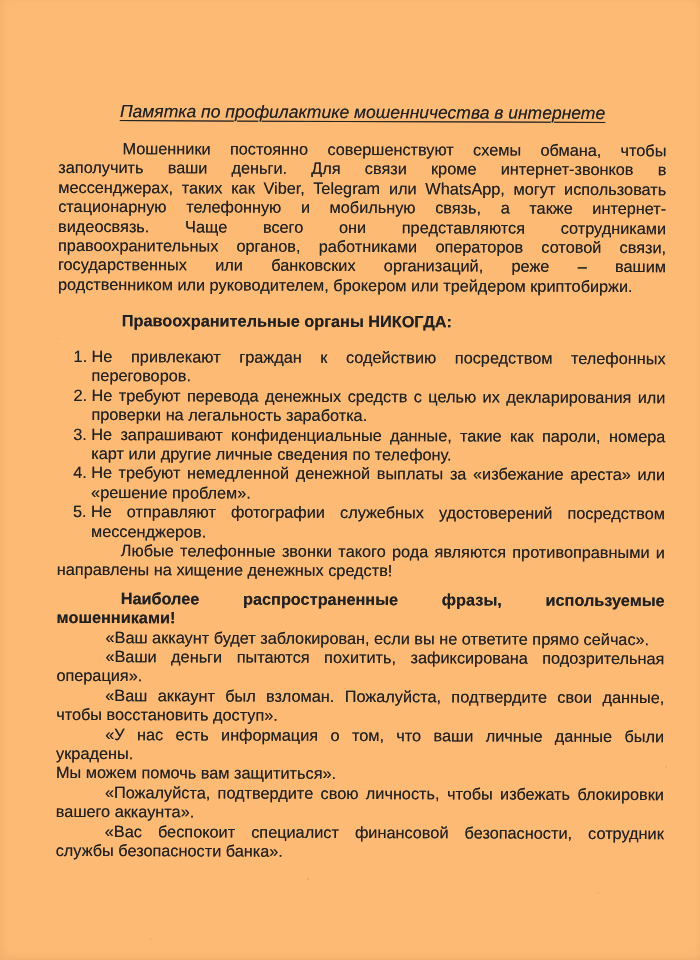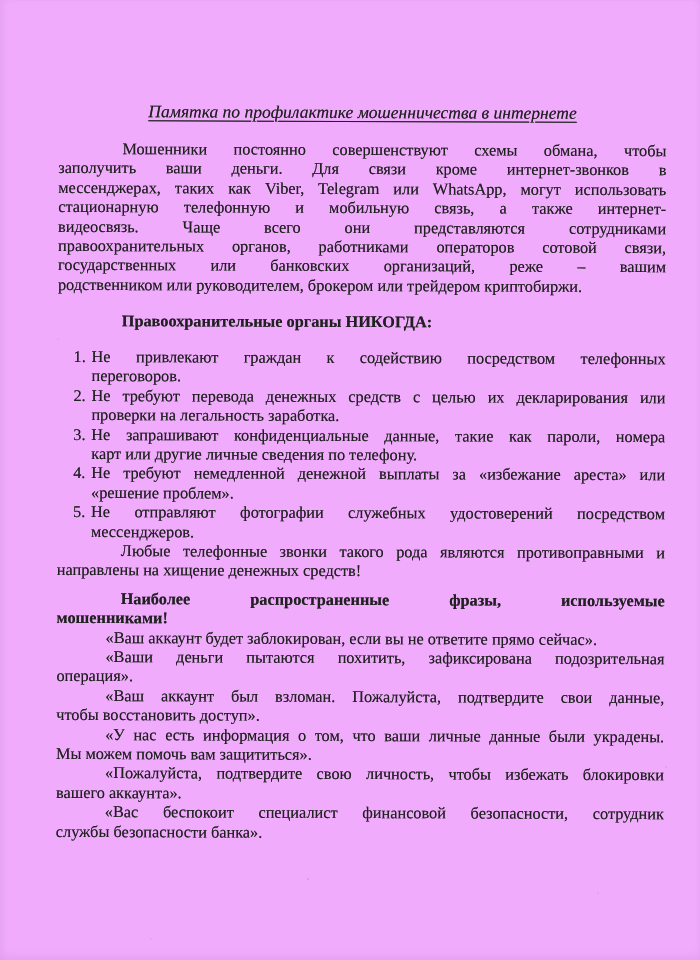--- a/index.html
+++ b/index.html
@@ -1,27 +1,27 @@
 <!DOCTYPE html>
 <html lang="ru"><head>
 <meta charset="utf-8">
 <style>
   html, body { margin: 0; padding: 0; background: #ffffff; }
 
   .page {
     position: relative;
     width: 700px;
     height: 960px;
-    background: #f0abfc;
+    background: #fdba74;
     overflow: hidden;
     box-shadow:
       inset 4px 0 8px rgba(0,0,0,0.028),
       inset 0 -5px 9px rgba(0,0,0,0.030),
       inset -2px 0 4px rgba(0,0,0,0.012);
-    font-family: Liberation Serif, serif;
+    font-family: Liberation Sans, sans-serif;
     color: #212121;
   }
 
   .sheet {
     position: relative;
     box-sizing: border-box;
     width: 700px;
     padding: 99px 33px 0 59px;
     transform: rotate(0.22deg);
     transform-origin: 350px 0;

